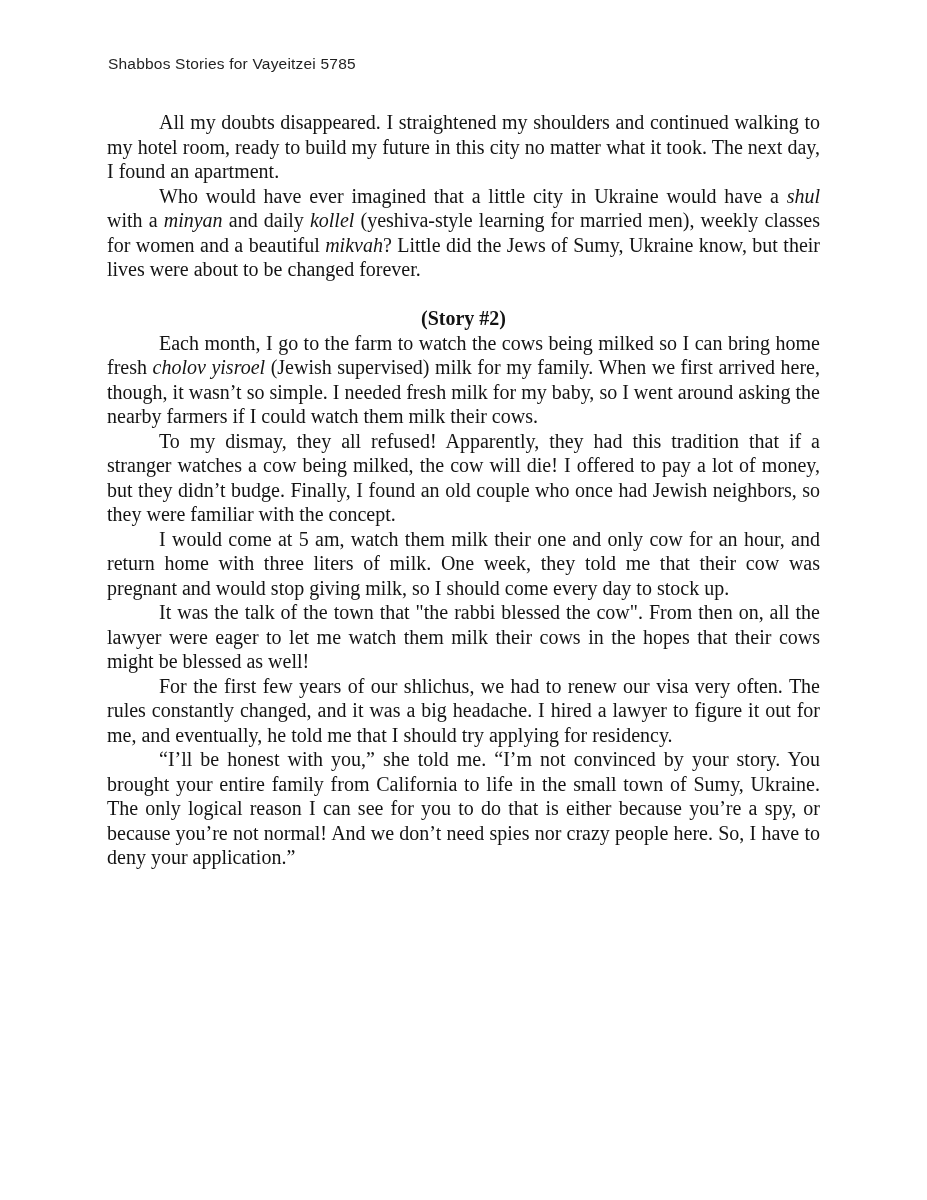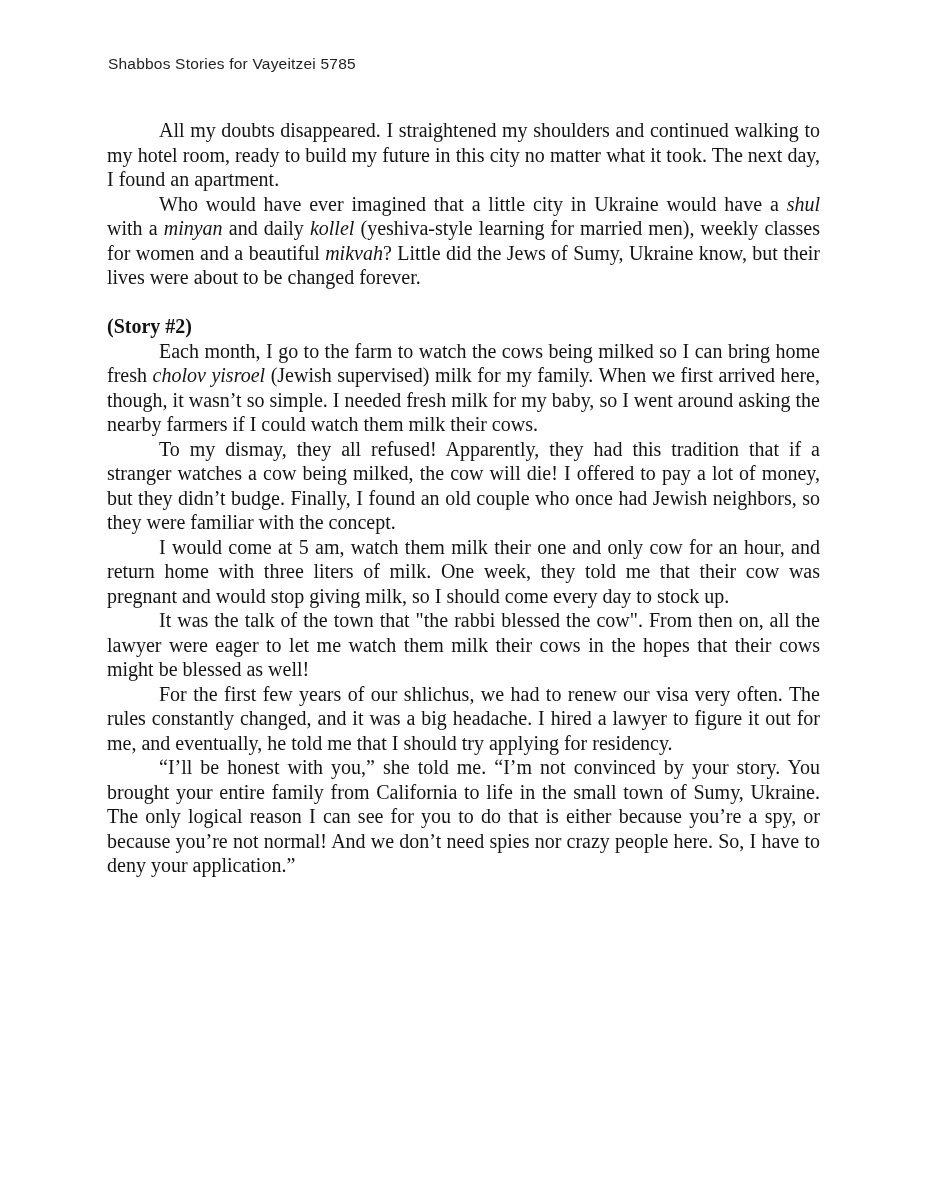--- a/index.html
+++ b/index.html
@@ -23,32 +23,31 @@
     letter-spacing: 0.2px;
   }
   .doc-body {
     position: absolute;
     left: 107px;
     top: 110px;
     width: 713px;
     font-size: 20px;
     line-height: 24.5px;
     text-align: justify;
-    margin-top: 8px;
   }
   .doc-body p.para {
     margin: 0;
     text-indent: 52px;
   }
   .doc-body p.para.no-indent {
     text-indent: 0;
   }
   .story-heading {
     font-weight: bold;
-    text-align: left;
+    text-align: center;
     text-indent: 0;
     margin-top: 24.5px;
   }
   .italic { font-style: italic; }
   .footer-rule {
     position: absolute;
     left: 107px;
     top: 1097px;
     width: 713px;
     border-top: 1px solid #e3e3e3;

